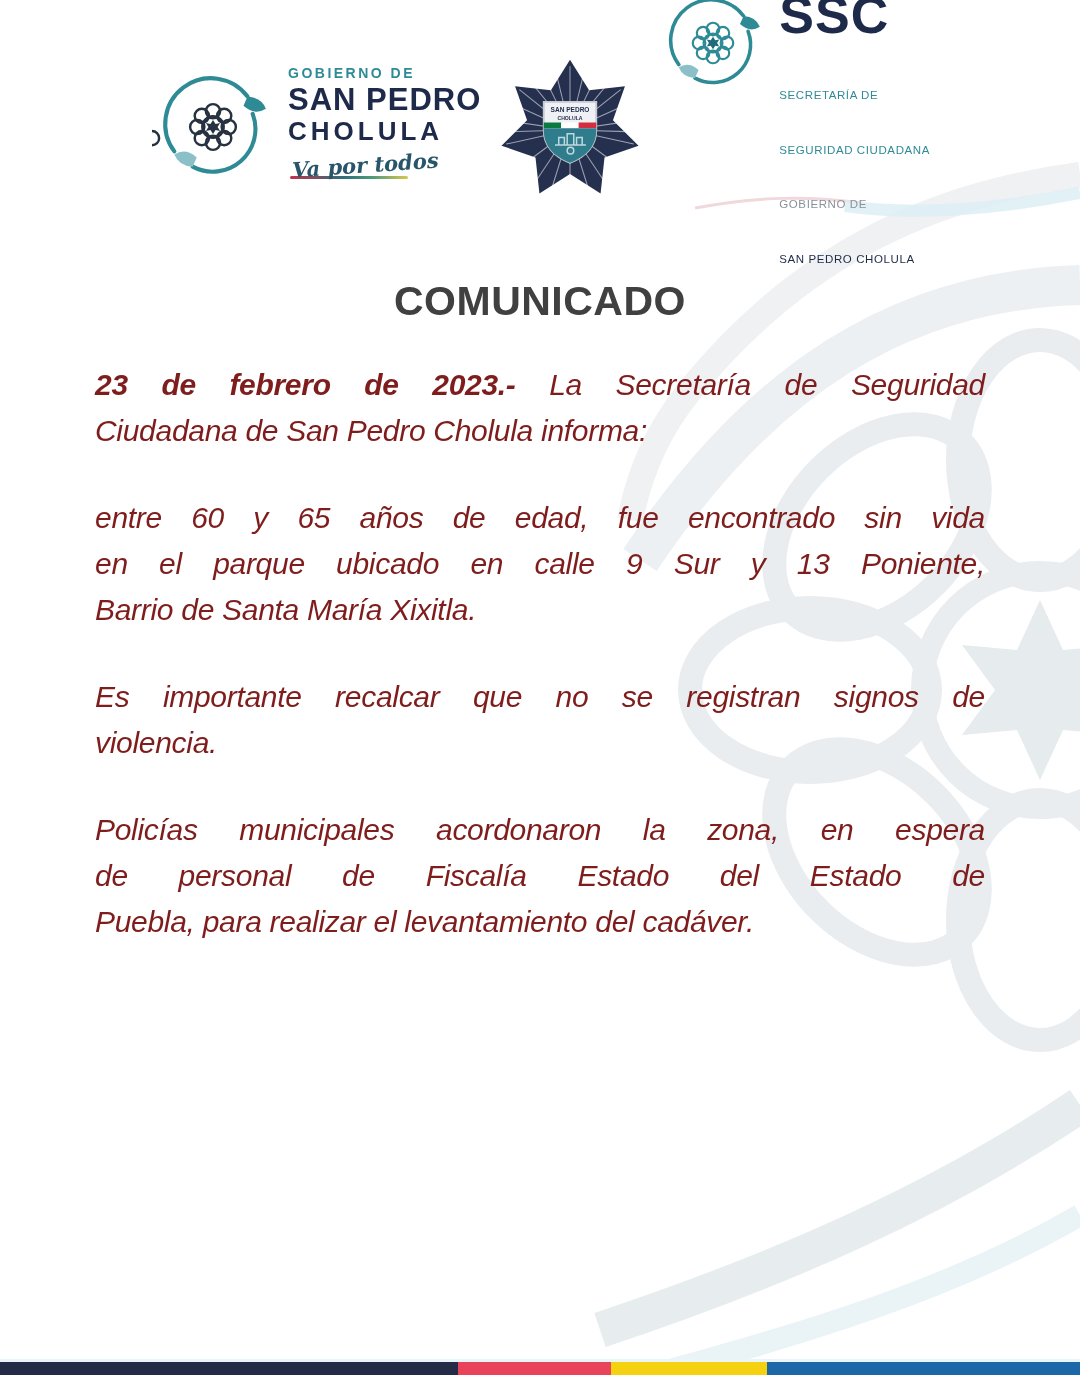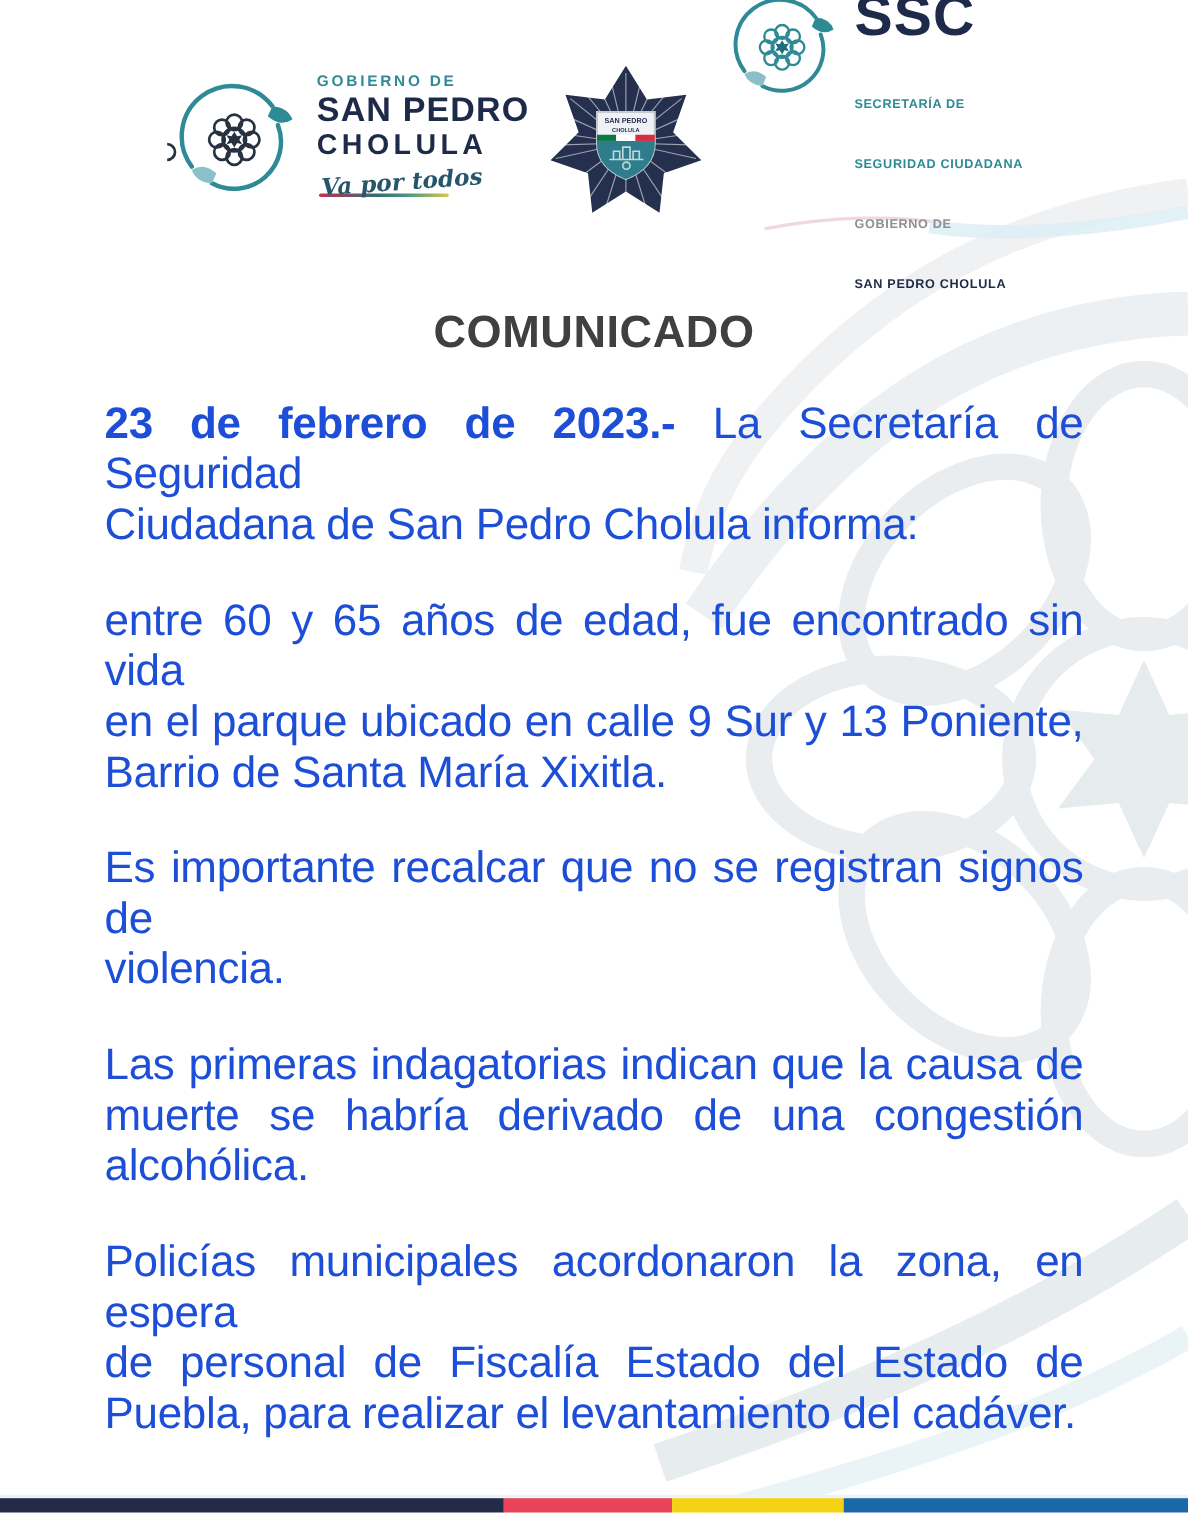--- a/index.html
+++ b/index.html
@@ -30,36 +30,37 @@
     color:#27566B;font-size:21px;font-weight:bold;
     transform:rotate(-4deg);margin-top:9px;margin-left:4px;
   }
   .gob-underline{
     height:3px;width:118px;margin-top:2px;margin-left:2px;border-radius:2px;
     background:linear-gradient(90deg,#C2334B 0%,#2E6E7C 45%,#4E9A7B 70%,#D9C94B 100%);
   }
   
   .ssc-text{margin-left:12px;display:flex;flex-direction:column;line-height:1;gap:40px;}
   .ssc-acronym{color:#1E2A49;font-size:52px;font-weight:900;letter-spacing:1px;margin-bottom:6px;}
-  .ssc-line{font-size:11.5px;font-weight:bold;letter-spacing:0.6px;margin-top:3px;}
+  .ssc-line{font-size:11.5px;font-weight:normal;letter-spacing:0.6px;margin-top:3px;}
   .ssc-line.teal{color:#2E8B96;}
   .ssc-line.gray{color:#8A9199;}
   .ssc-line.navy{color:#1E2A49;}
   
   .doc-title{
     text-align:center;
     margin-top:76px;
     font-size:41px;font-weight:900;color:#404040;letter-spacing:0.5px;
   }
   
   .doc-body{padding:37px 95px 0 95px;}
   .para{
-    font-size:40px;line-height:46px;color:#1d4ed8;
+    font-size:30px;line-height:46px;color:#7f1d1d;
     letter-spacing:-0.3px;
     margin:0 0 41px 0;
+    font-style:italic;
   }
   .para .line{text-align:justify;text-align-last:justify;}
   .para .line.last{text-align-last:left;}
   .para strong{font-weight:900;}
   
   .footer-bar{
     position:absolute;left:0;bottom:0;width:100%;height:13px;
     display:flex;border-top:3px solid #E9F5F9;
   }
   .footer-bar .stripe{height:100%;}
@@ -217,25 +218,20 @@
       <div class="para">
         <div class="line">entre 60 y 65 años de edad, fue encontrado sin vida</div>
         <div class="line">en el parque ubicado en calle 9 Sur y 13 Poniente,</div>
         <div class="line last">Barrio de Santa María Xixitla.</div>
       </div>
       <div class="para">
         <div class="line">Es importante recalcar que no se registran signos de</div>
         <div class="line last">violencia.</div>
       </div>
       <div class="para">
-        <div class="line">Las primeras indagatorias indican que la causa de</div>
-        <div class="line">muerte se habría derivado de una congestión</div>
-        <div class="line last">alcohólica.</div>
-      </div>
-      <div class="para">
         <div class="line">Policías municipales acordonaron la zona, en espera</div>
         <div class="line">de personal de Fiscalía Estado del Estado de</div>
         <div class="line last">Puebla, para realizar el levantamiento del cadáver.</div>
       </div>
     </div>
 
   <div class="footer-bar">
       <span class="stripe" style="width: 42.4%; background: rgb(35, 43, 71);"></span>
       <span class="stripe" style="width: 14.2%; background: rgb(232, 67, 90);"></span>
       <span class="stripe" style="width: 14.4%; background: rgb(245, 210, 17);"></span>

